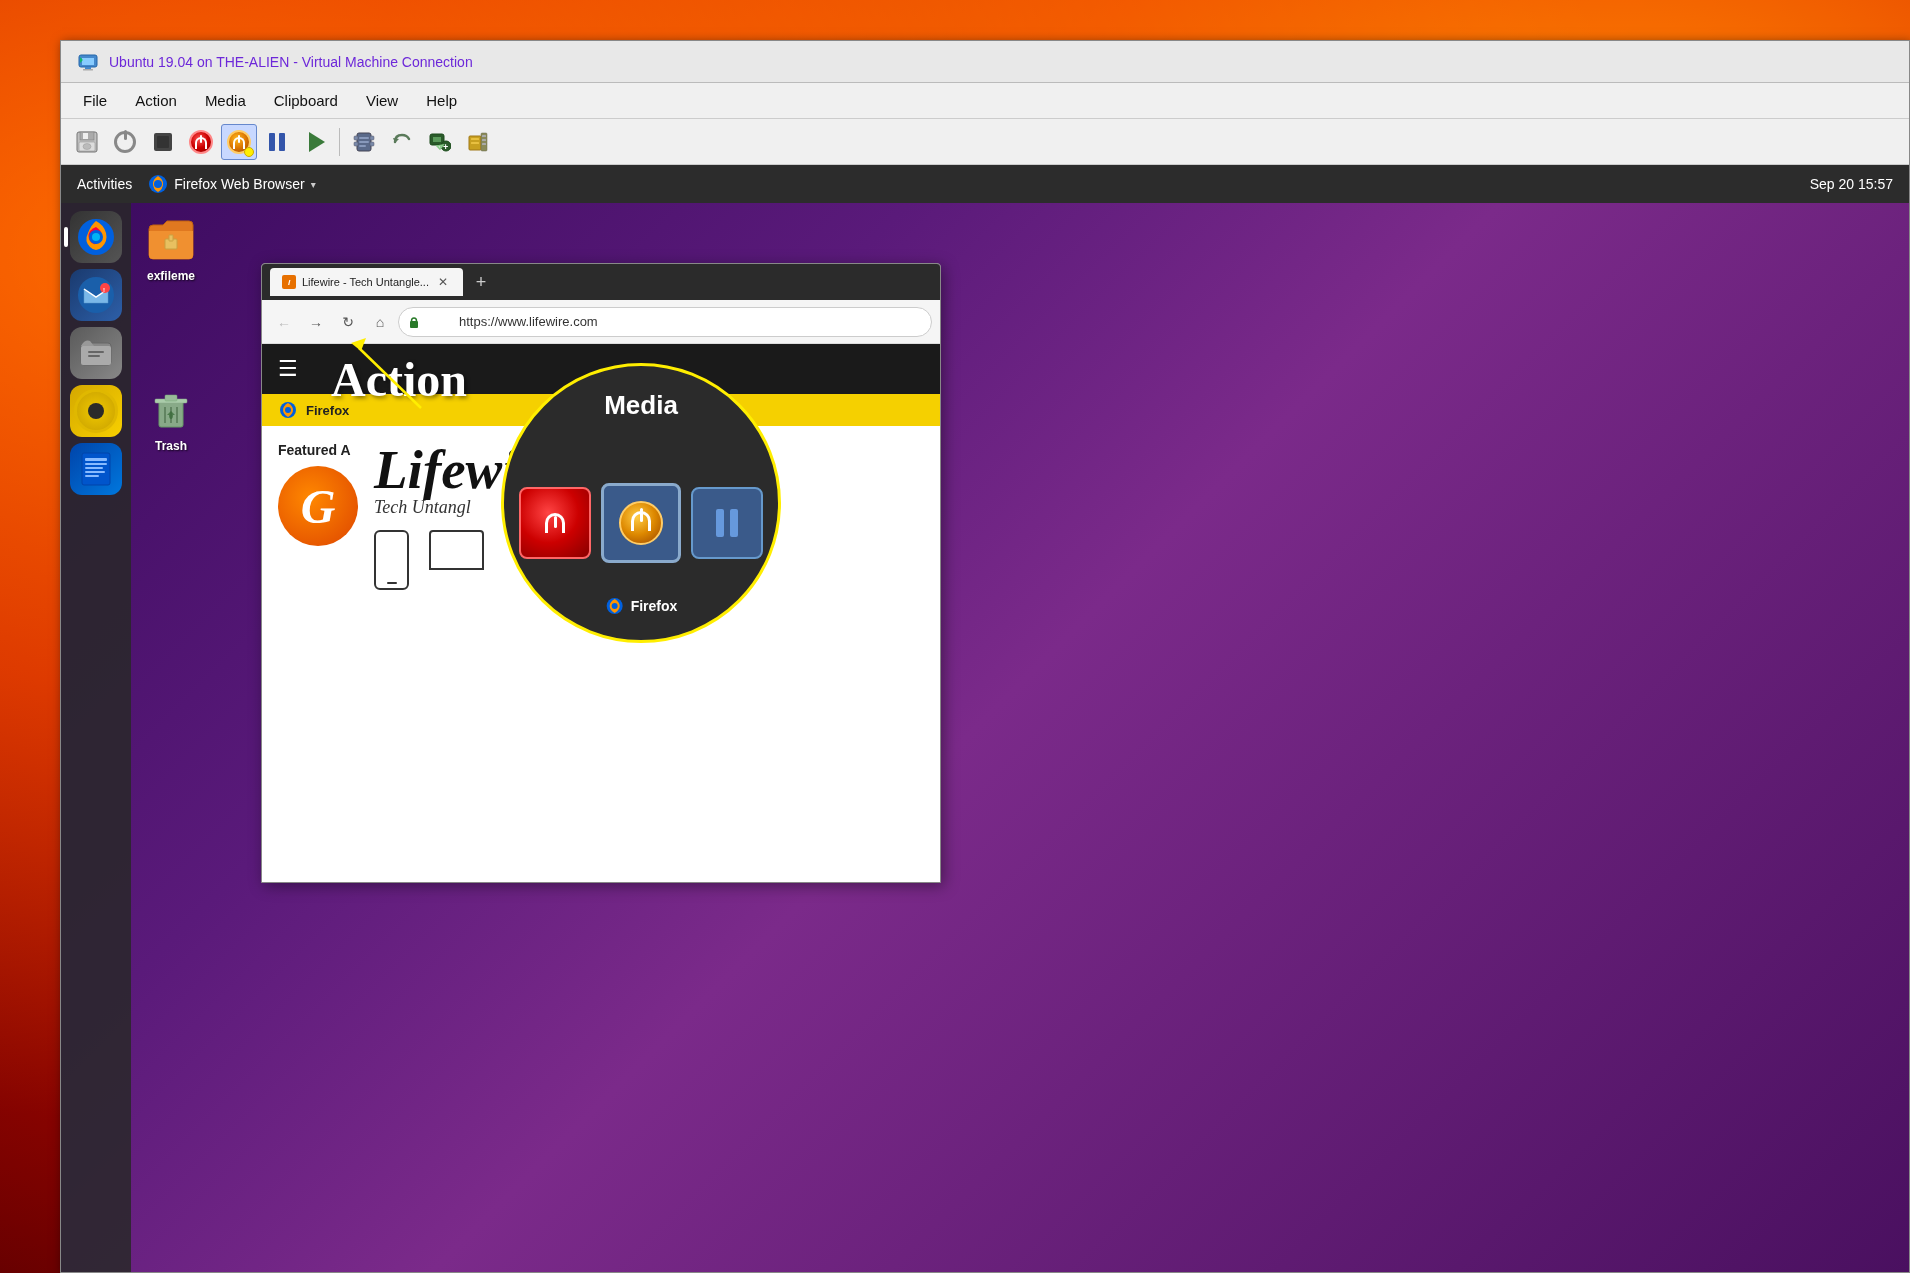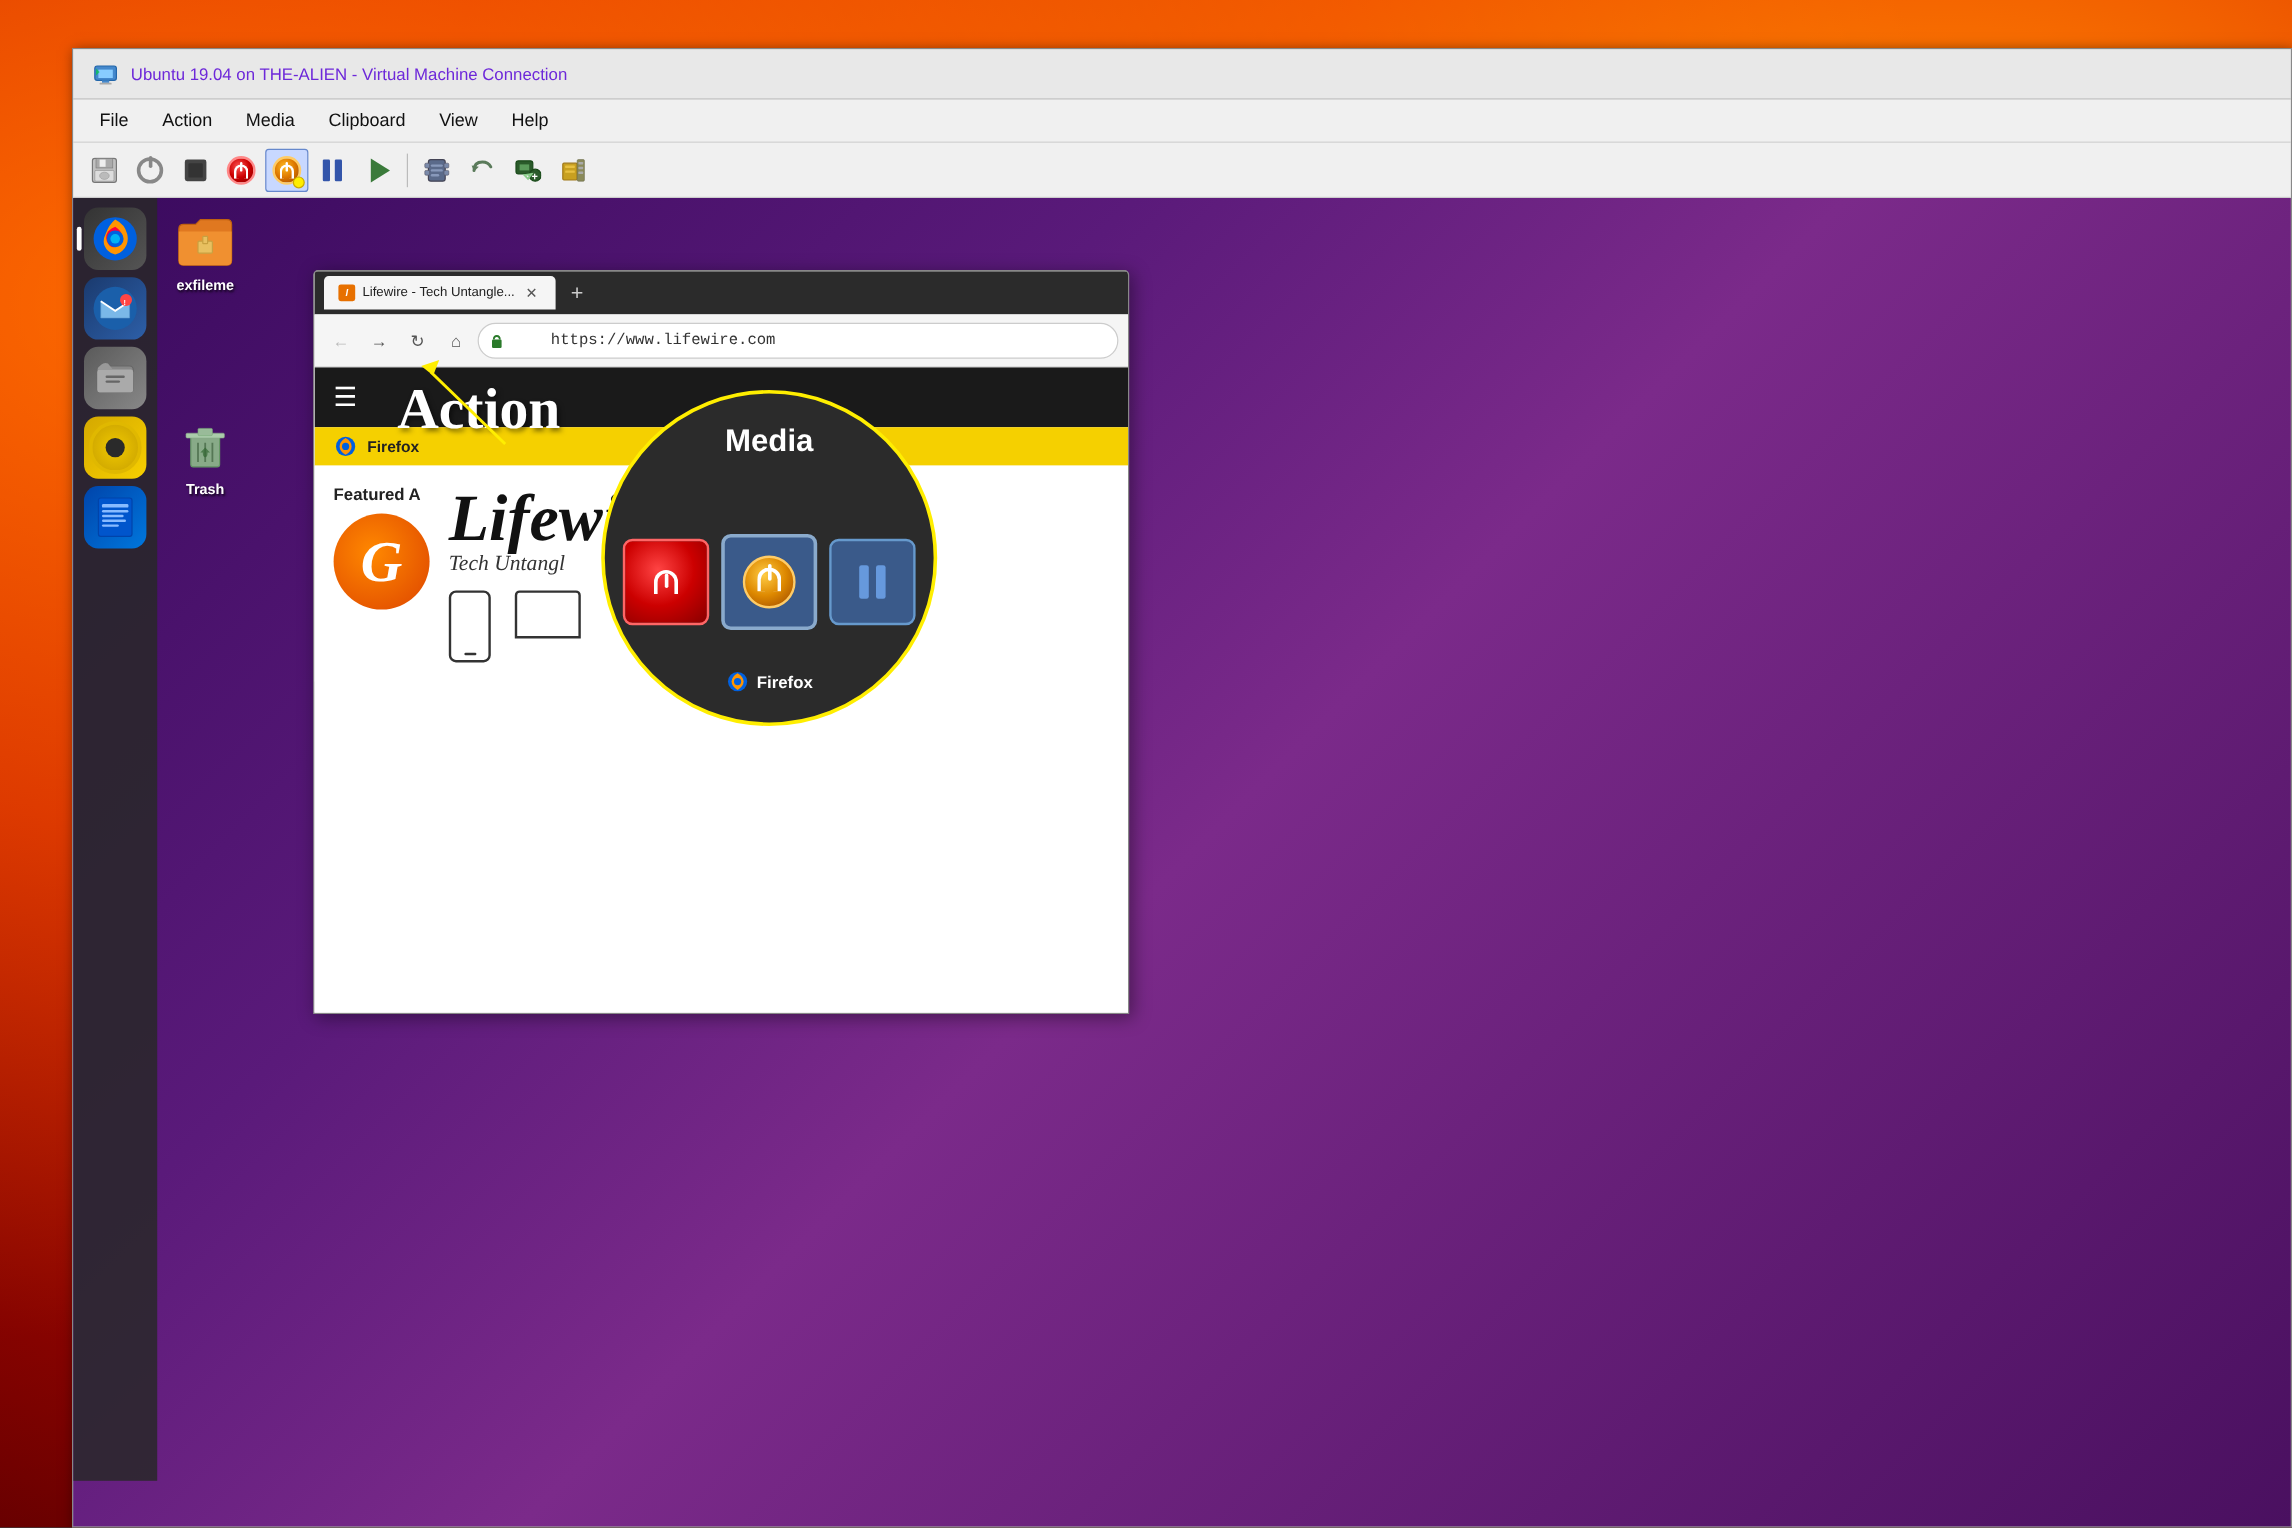--- a/index.html
+++ b/index.html
@@ -357,21 +357,20 @@
       font-size: 13px;
       color: #222;
       background: #fff;
       position: relative;
       display: flex;
       align-items: center;
     }
     .url-bar-container {
       flex: 1;
       position: relative;
-      font-family: Liberation Mono, monospace;
     }
     .url-lock {
       position: absolute;
       left: 10px;
       top: 50%;
       transform: translateY(-50%);
       font-size: 12px;
       color: #2a7a2a;
       display: flex;
       align-items: center;
@@ -612,20 +611,36 @@
         <rect x="14" y="2" width="6" height="18" rx="1" fill="#8a8a5a" stroke="#6a6a4a" stroke-width="0.5"></rect>
         <rect x="15" y="4" width="4" height="2" rx="0.5" fill="#aaa"></rect>
         <rect x="15" y="8" width="4" height="2" rx="0.5" fill="#aaa"></rect>
         <rect x="15" y="12" width="4" height="2" rx="0.5" fill="#aaa"></rect>
       </svg>
     </button>
   </div>
 
   <div class="ubuntu-desktop">
 
+    <div class="gnome-topbar">
+      <div class="gnome-topbar-left">
+        <span class="activities-btn">Activities</span>
+        <div class="firefox-label">
+
+          <svg class="firefox-icon-small" viewBox="0 0 20 20" xmlns="http://www.w3.org/2000/svg">
+            <circle cx="10" cy="10" r="9" fill="#0060df"></circle>
+            <path d="M10 2 Q15 5 15 10 Q15 15 10 18 Q5 15 5 10 Q5 5 10 2" fill="#ff9500"></path>
+            <circle cx="10" cy="10" r="4" fill="#0060df"></circle>
+          </svg>
+          <span>Firefox Web Browser</span>
+          <span class="dropdown-arrow">▾</span>
+        </div>
+      </div>
+      <div class="gnome-topbar-right">Sep 20  15:57</div>
+    </div>
 
     <div class="desktop-area">
 
       <div class="ubuntu-dock">
 
         <div class="dock-icon dock-firefox active">
           <svg width="40" height="40" viewBox="0 0 40 40">
             <circle cx="20" cy="20" r="18" fill="#0060df"></circle>
             <path d="M20 4 Q28 8 30 16 Q32 24 26 30 Q20 36 14 30 Q8 24 12 16 Q15 8 20 4" fill="#ff9500"></path>
             <path d="M20 10 Q25 13 26 18 Q27 23 22 26 Q17 29 14 24 Q11 19 14 14 Q17 11 20 10" fill="#ff0039"></path>

